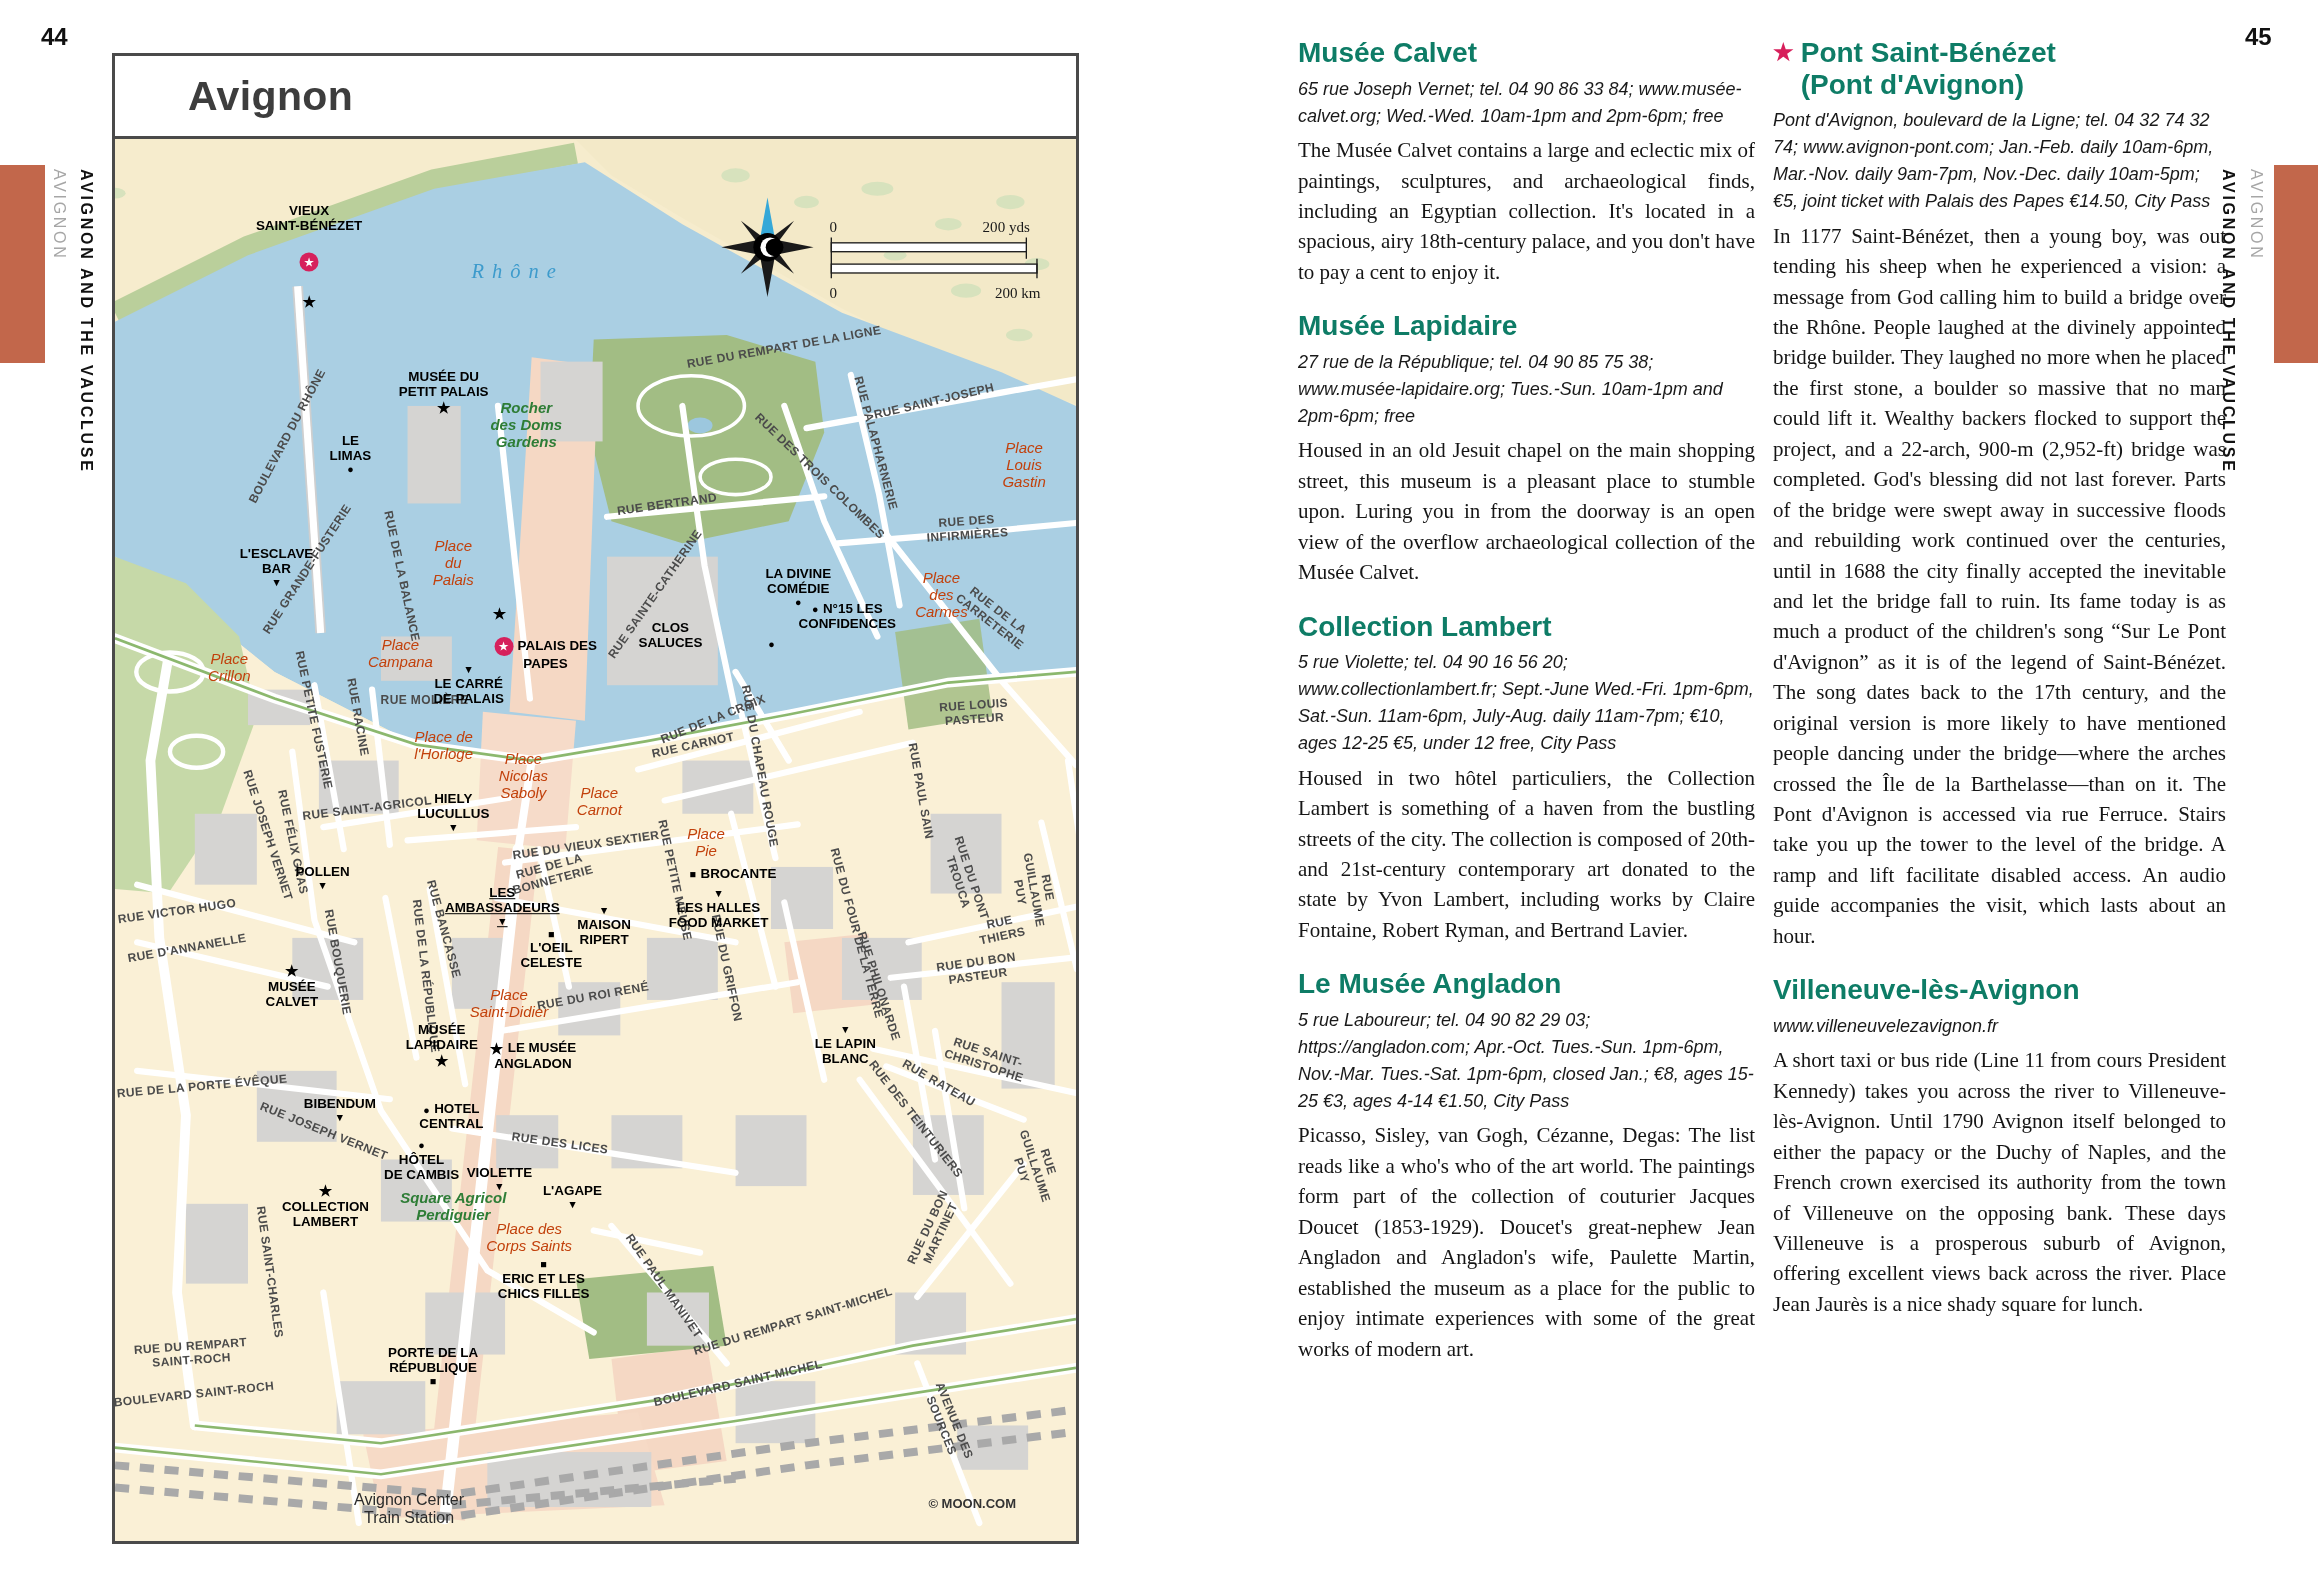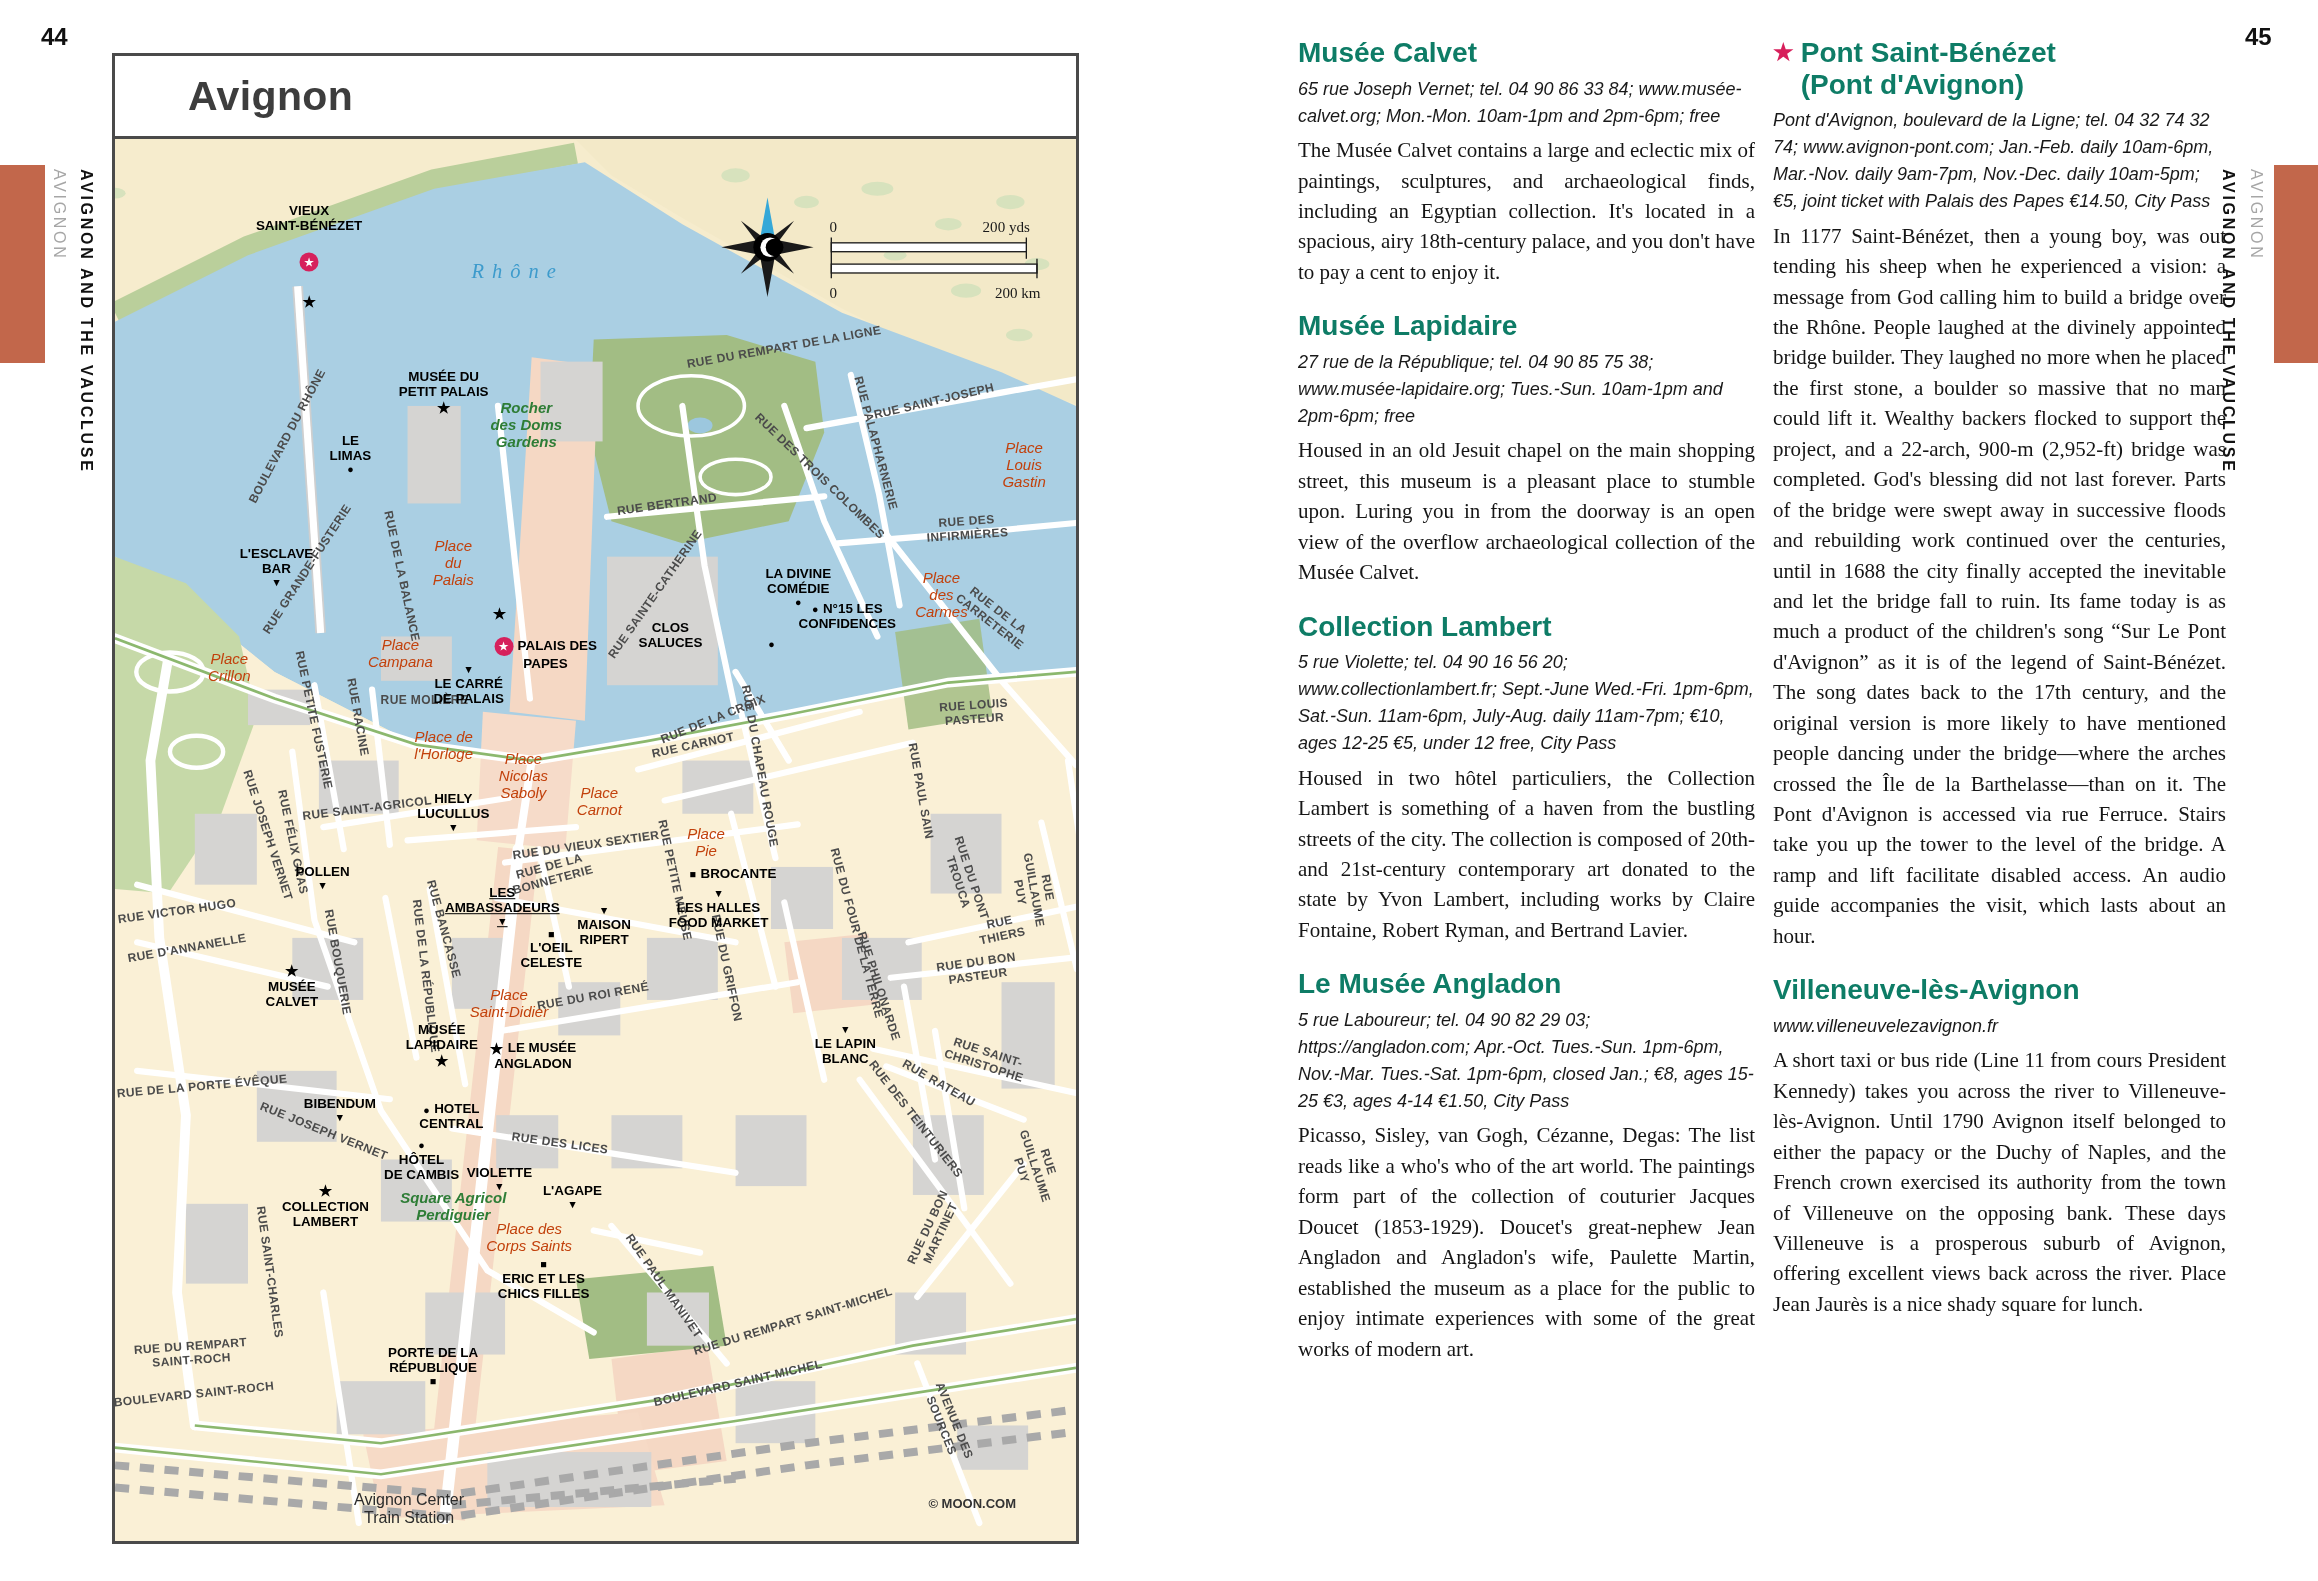--- a/index.html
+++ b/index.html
@@ -387,21 +387,21 @@
     </div>
   </div>
 
   <div class="col" id="col1">
 
       <section class="article">
         <h3 class="heading">
 
           <span class="h-text">Musée Calvet</span>
         </h3>
-        <p class="info">65 rue Joseph Vernet; tel. 04 90 86 33 84; www.musée-calvet.org; Mon.-Mon. 10am-1pm and 2pm-6pm; free</p>
+        <p class="info">65 rue Joseph Vernet; tel. 04 90 86 33 84; www.musée-calvet.org; Wed.-Wed. 10am-1pm and 2pm-6pm; free</p>
         <p class="bodytext">The Musée Calvet contains a large and eclectic mix of paintings, sculptures, and archaeological finds, including an Egyptian collection. It's located in a spacious, airy 18th-century palace, and you don't have to pay a cent to enjoy it.</p>
       </section>
 
       <section class="article">
         <h3 class="heading">
 
           <span class="h-text">Musée Lapidaire</span>
         </h3>
         <p class="info">27 rue de la République; tel. 04 90 85 75 38; www.musée-lapidaire.org; Tues.-Sun. 10am-1pm and 2pm-6pm; free</p>
         <p class="bodytext">Housed in an old Jesuit chapel on the main shopping street, this museum is a pleasant place to stumble upon. Luring you in from the doorway is an open view of the overflow archaeological collection of the Musée Calvet.</p>

